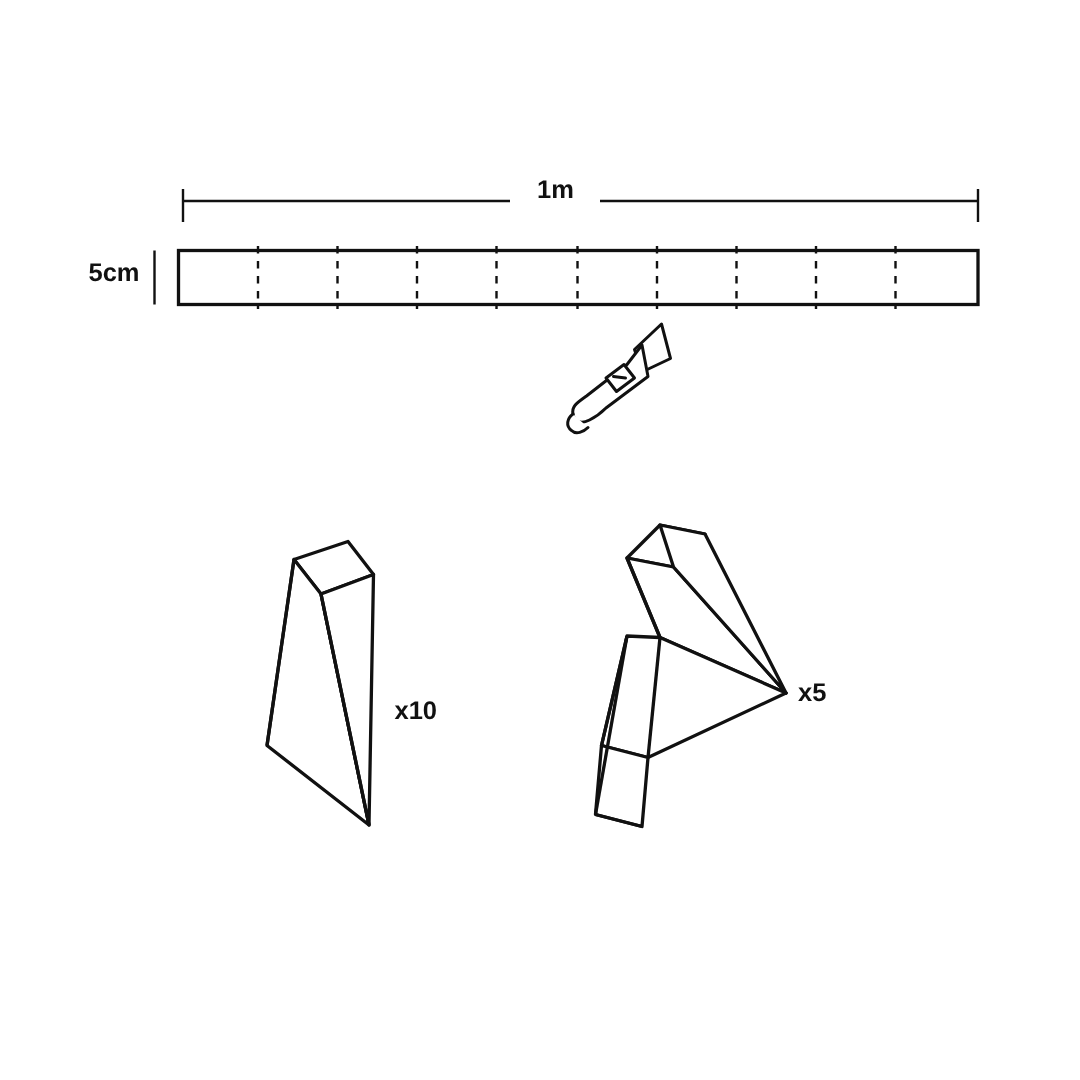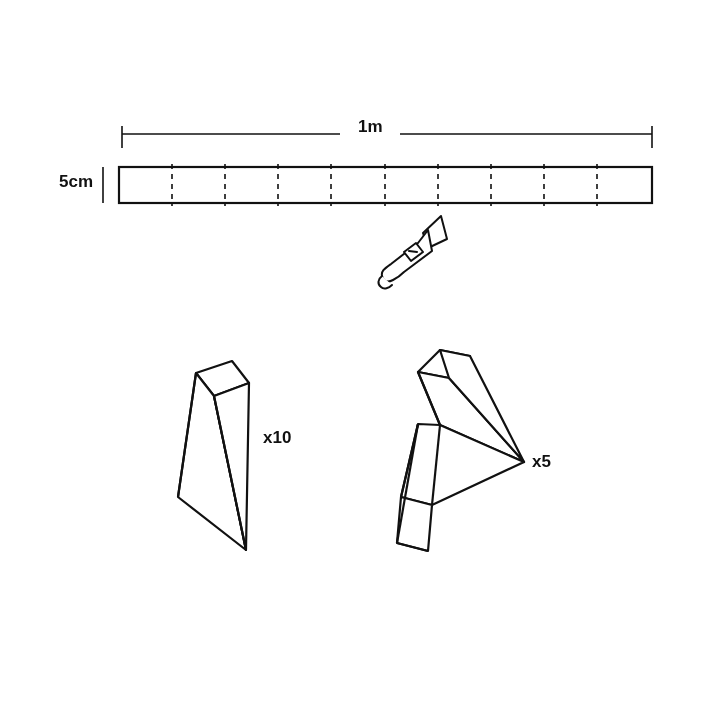--- a/index.html
+++ b/index.html
@@ -38,21 +38,21 @@
     top: 117px;
     font-size: 17px;
   }
   #label-width {
     left: 59px;
     top: 172px;
     font-size: 17px;
   }
   #label-qty-wedge {
     left: 263px;
-    top: 428px;
+    top: 464px;
     font-size: 17px;
   }
   #label-qty-vee {
     left: 532px;
     top: 452px;
     font-size: 17px;
   }
 </style>
 </head>
 <body>

